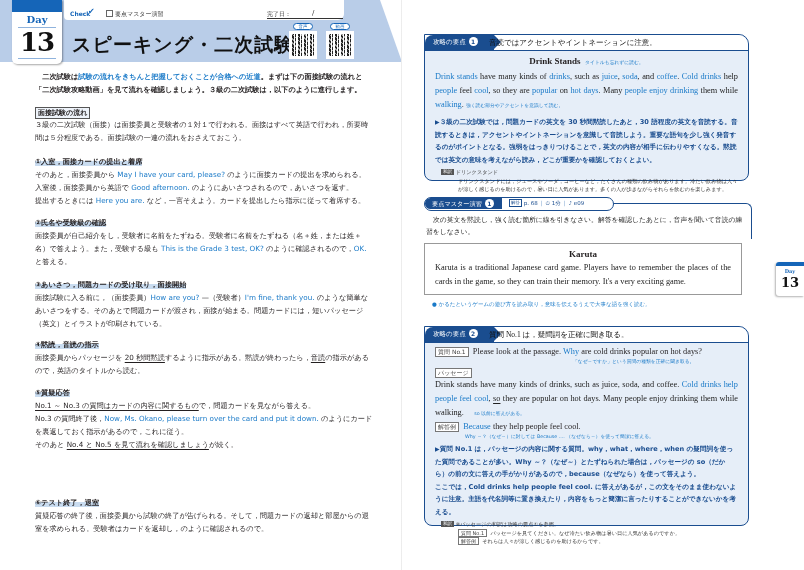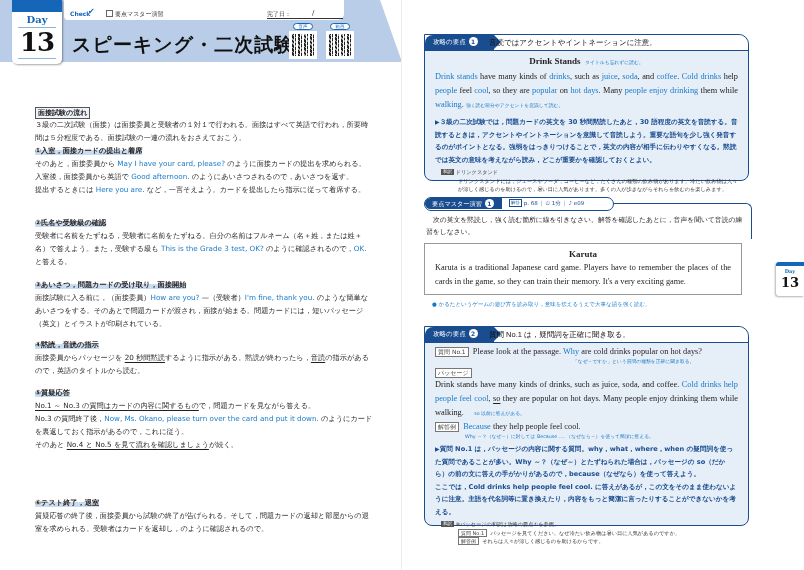--- a/index.html
+++ b/index.html
@@ -63,21 +63,21 @@
 
   
   .point-box { position: absolute; left: 22px; width: 325px; border: 1.5px solid #1a4d8f; border-radius: 0 10px 8px 8px; background: #e6eef8; }
   .point-head { position: relative; height: 16px; background: #fff; border-bottom: 1.5px solid #1a4d8f; border-radius: 0 10px 0 0; }
   .point-tag { position: absolute; left: 0; top: 0; height: 15px; padding: 0 16px 0 8px; background: #1a4d8f; color: #fff;
     font-size: 6.5px; line-height: 15px; border-radius: 8px 0 0 0; }
   .point-tag::after { content: ""; position: absolute; right: -7px; top: 0; width: 0; height: 0;
     border-top: 7.5px solid transparent; border-bottom: 7.5px solid transparent; border-left: 7px solid #1a4d8f; }
   .point-num { display: inline-block; width: 9px; height: 9px; border-radius: 50%; background: #fff; color: #1a4d8f;
     font-size: 6px; line-height: 9px; text-align: center; font-weight: bold; margin-left: 3px; vertical-align: 0; }
-  .point-title { position: absolute; left: 64px; top: 0; line-height: 15px; font-size: 7.5px; color: #111; font-family: Liberation Sans, sans-serif; }
+  .point-title { position: absolute; left: 64px; top: 0; line-height: 15px; font-size: 7.5px; color: #111; font-family: Liberation Serif, serif; }
 
   .serif { font-family: "Liberation Serif", "DejaVu Serif", serif; }
   .passage { font-size: 8.3px; line-height: 14px; color: #222; padding: 0 10px; text-align: justify; }
   .passage-title { text-align: center; font-weight: bold; font-size: 9px; line-height: 14px; padding-top: 3px; }
   .note-s { font-size: 4.8px; color: #1a7ac8; font-family: "DejaVu Sans", sans-serif; font-weight: normal; }
   .tip { font-size: 6.6px; line-height: 12.5px; color: #1a4d8f; font-weight: bold; padding: 3px 10px 0 10px; }
   .tip .tri { font-size: 6px; }
   .tr-label { display: inline-block; background: #555; color: #fff; font-size: 4.5px; padding: 0 2px; line-height: 6px; vertical-align: 1px; }
   .tr-text { font-size: 5.2px; line-height: 8.5px; color: #333; padding: 2px 10px 4px 16px; }
   .tr-text .indent { padding-left: 17px; display: block; }
@@ -136,34 +136,37 @@
 
     <span class="qr-label" style="left:293px">音声</span>
     <div class="qr" style="left:289px">
         <div class="code"></div>
       </div>
     <span class="qr-label" style="left:330px">動画</span>
     <div class="qr" style="left:326px">
         <div class="code"></div>
       </div>
 
+    <p class="body-text intro">
+       <span>二次試験は</span><span class="blue">試験の流れをきちんと把握しておくことが合格への近道</span><span>。まずは下の面接試験の流れと「二次試験攻略動画」を見て流れを確認しましょう。３級の二次試験は，以下のように進行します。</span>
+    </p>
 
     <span class="flow-box">面接試験の流れ</span>
     <p class="section" style="top:118px">３級の二次試験（面接）は面接委員と受験者の１対１で行われる。面接はすべて英語で行われ，所要時間は５分程度である。面接試験の一連の流れをおさえておこう。</p>
 
-    <div class="section" style="top:144px">
+    <div class="section" style="top:155px">
       <div class="sec-head"><span class="hl">①入室，面接カードの提出と着席</span></div>
       <div><span>そのあと，面接委員から </span><span class="blue">May I have your card, please?</span><span> のように面接カードの提出を求められる。</span></div>
       <div><span>入室後，面接委員から英語で </span><span class="blue">Good afternoon.</span><span> のようにあいさつされるので，あいさつを返す。</span></div>
       <div><span>提出するときには </span><span class="blue">Here you are.</span><span> など，一言そえよう。カードを提出したら指示に従って着席する。</span></div>
     </div>
 
     <div class="section" style="top:216px">
       <div class="sec-head"><span class="hl">②氏名や受験級の確認</span></div>
-      <div><span>受験者に名前をたずねる，受験者に名前をたずねる。自分の名前はフルネーム（名＋姓，または姓＋名）で答えよう。また，受験する級も </span><span class="blue">This is the Grade 3 test, OK?</span><span> のように確認されるので，</span><span class="blue">OK.</span><span> と答える。</span></div>
+      <div><span>面接委員が自己紹介をし，受験者に名前をたずねる。受験者に名前をたずねる（名＋姓，または姓＋名）で答えよう。また，受験する級も </span><span class="blue">This is the Grade 3 test, OK?</span><span> のように確認されるので，</span><span class="blue">OK.</span><span> と答える。</span></div>
     </div>
 
     <div class="section" style="top:278px">
       <div class="sec-head"><span class="hl">③あいさつ，問題カードの受け取り，面接開始</span></div>
       <div><span>面接試験に入る前に，（面接委員）</span><span class="blue">How are you?</span><span> —（受験者）</span><span class="blue">I'm fine, thank you.</span><span> のような簡単なあいさつをする。そのあとで問題カードが渡され，面接が始まる。問題カードには，短いパッセージ（英文）とイラストが印刷されている。</span></div>
     </div>
 
     <div class="section" style="top:338px">
       <div class="sec-head"><span class="hl">④黙読，音読の指示</span></div>
       <div><span>面接委員からパッセージを </span><span class="ul">20 秒間黙読</span><span>するように指示がある。黙読が終わったら，</span><span class="ul">音読</span><span>の指示があるので，英語のタイトルから読む。</span></div>

